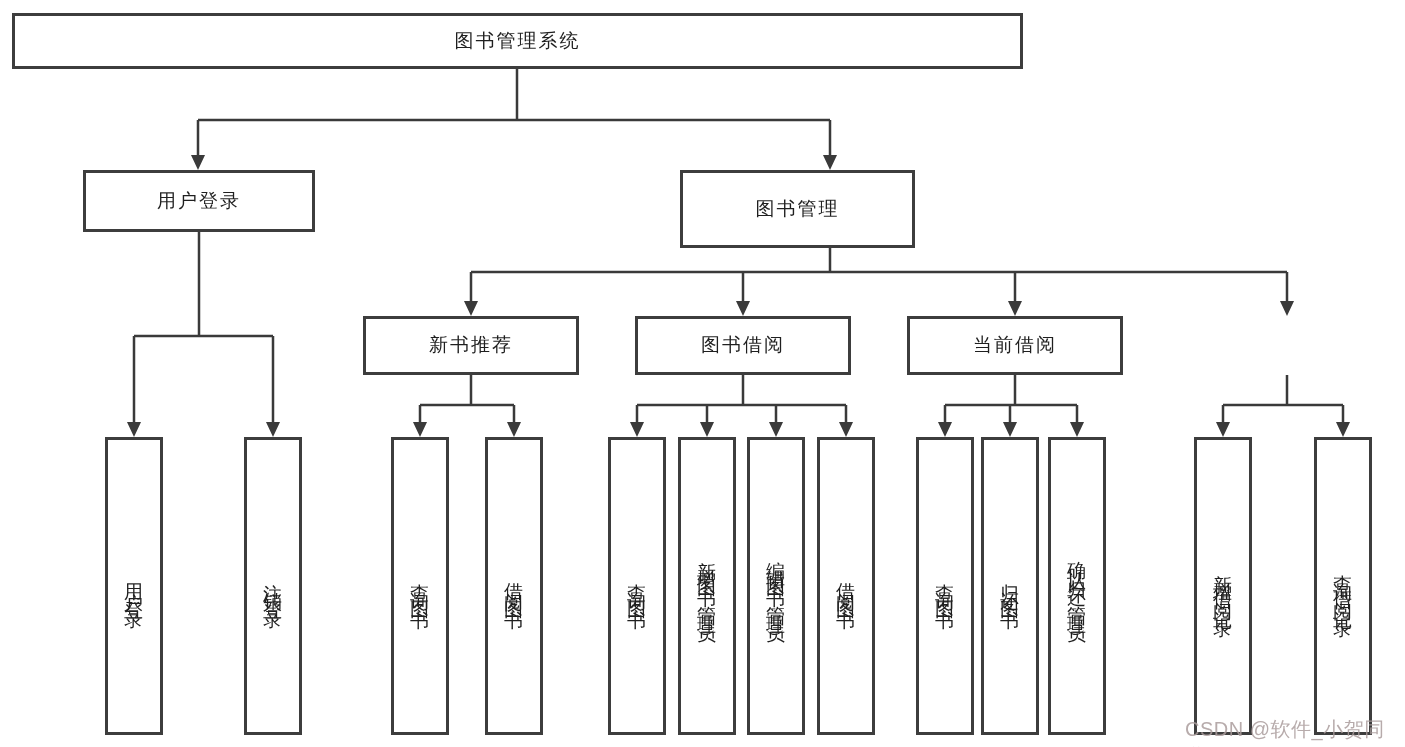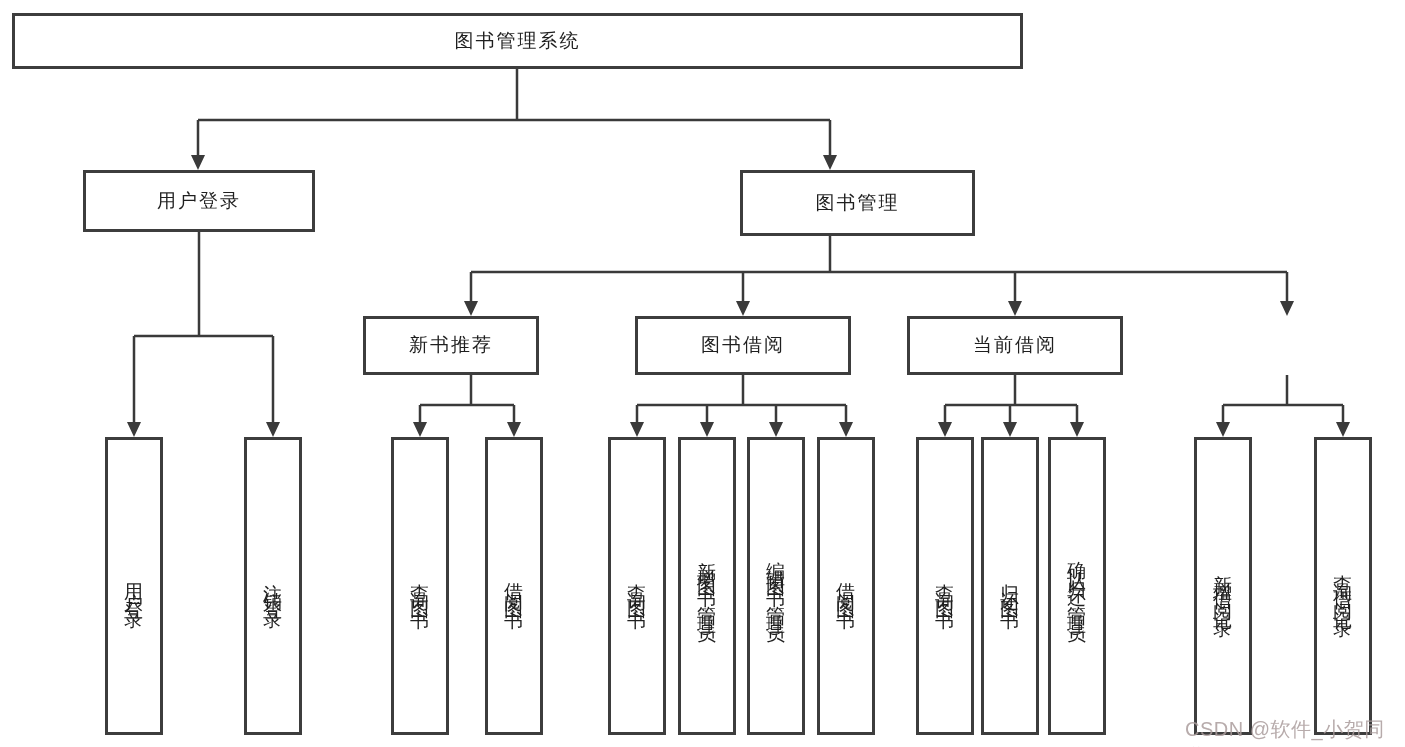--- a/index.html
+++ b/index.html
@@ -58,23 +58,23 @@
       <polygon points="1003,422 1017,422 1010,437"></polygon>
       <polygon points="1070,422 1084,422 1077,437"></polygon>
       <polygon points="1216,422 1230,422 1223,437"></polygon>
       <polygon points="1336,422 1350,422 1343,437"></polygon>
     </g>
   </svg>
 
   <div class="node h" style="left:12px;top:13px;width:1011px;height:56px">图书管理系统</div>
 
   <div class="node h" style="left:83px;top:170px;width:232px;height:62px">用户登录</div>
-  <div class="node h" style="left:740px;top:170px;width:235px;height:66px">图书管理</div>
+  <div class="node h" style="left:680px;top:170px;width:235px;height:78px">图书管理</div>
 
-  <div class="node h" style="left:363px;top:316px;width:176px;height:59px">新书推荐</div>
+  <div class="node h" style="left:363px;top:316px;width:216px;height:59px">新书推荐</div>
   <div class="node h" style="left:907px;top:316px;width:216px;height:59px">当前借阅</div>
   <div class="node h" style="left:635px;top:316px;width:216px;height:59px">图书借阅</div>
 
   <div class="node v" style="left:105px;top:437px;width:58px;height:298px">用户登录</div>
   <div class="node v" style="left:244px;top:437px;width:58px;height:298px">注销登录</div>
 
   <div class="node v" style="left:391px;top:437px;width:58px;height:298px">查询图书</div>
   <div class="node v" style="left:485px;top:437px;width:58px;height:298px">借阅图书</div>
 
   <div class="node v" style="left:608px;top:437px;width:58px;height:298px">查询图书</div>

